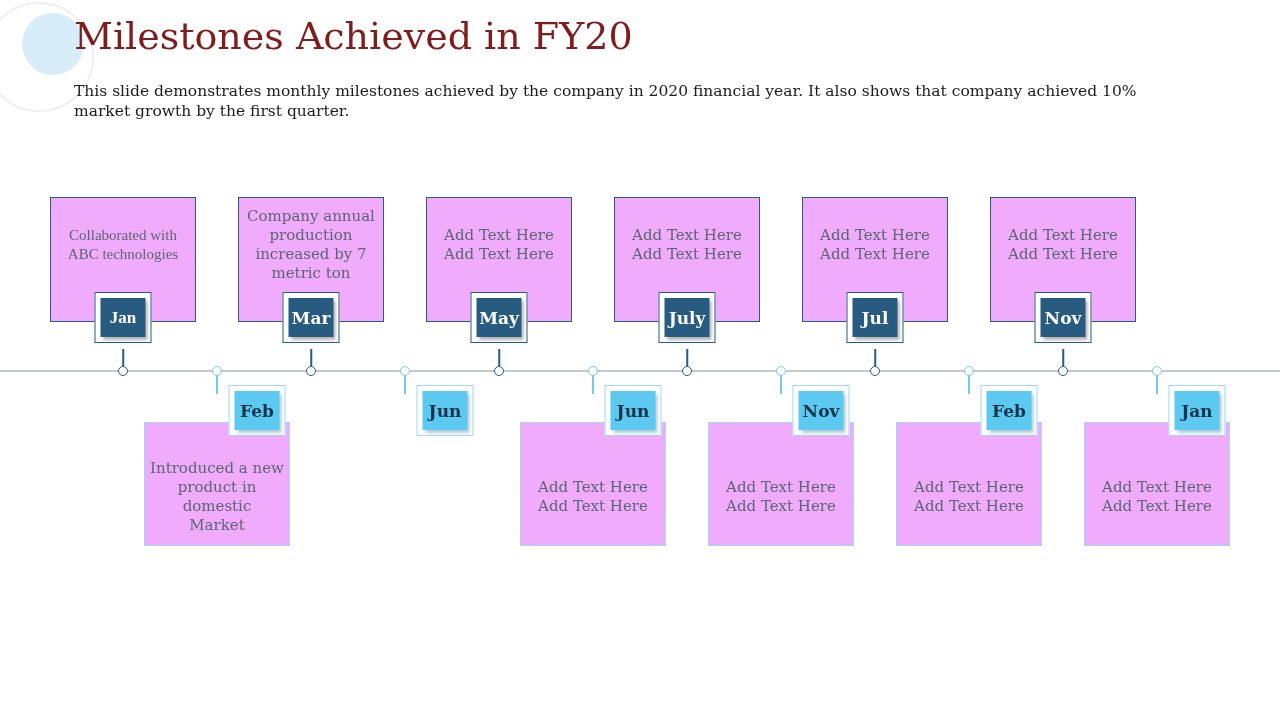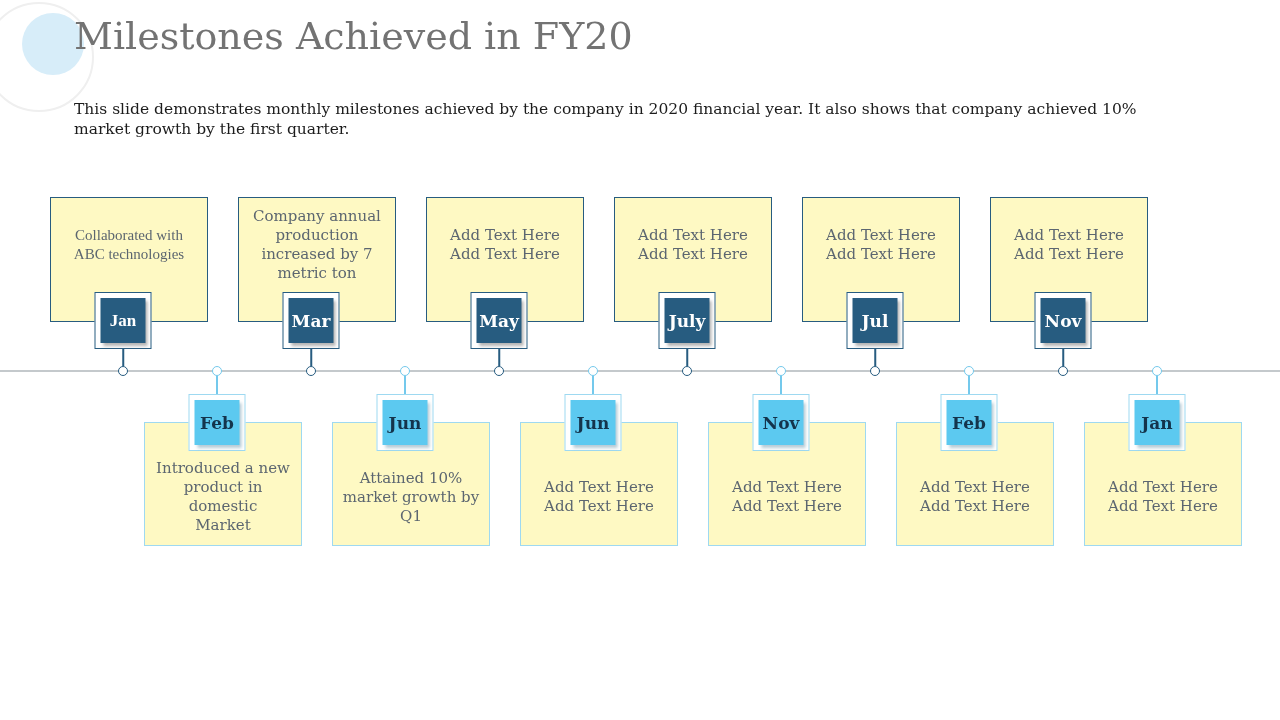--- a/index.html
+++ b/index.html
@@ -12,63 +12,63 @@
   .deco-ring {
     position:absolute; left:-16px; top:2px; width:106px; height:106px;
     border-radius:50%; border:2px solid #efefef; background:transparent;
   }
   .deco-circle {
     position:absolute; left:22px; top:13px; width:62px; height:62px;
     border-radius:50%; background:#d7edf9;
   }
 
   .title {
-    position:absolute; left:74px; top:14px; font-size:38px; color:#737373;
+    position:absolute; left:74px; top:14px; font-size:38px; color:#7f1d1d;
     white-space:nowrap; letter-spacing:0px;
   }
   .subtitle {
-    position:absolute; left:74px; top:99px; width:1104px;
+    position:absolute; left:74px; top:81px; width:1104px;
     font-size:15.5px; line-height:20px; color:#1c1c1c;
   }
   .footer {
     position:absolute; left:0; right:0; top:687px; text-align:center;
     font-size:15px; color:#161616;
   }
 
   
   .timeline { position:absolute; left:0; top:0; width:1280px; height:720px; }
   .timeline-line {
     position:absolute; left:0; top:370px; width:1280px; height:1.5px;
     background:var(--timeline);
   }
 
   .col { position:absolute; top:197px; width:146px; height:352px; }
 
   .box {
-    position:absolute; left:0; width:158px; box-sizing:border-box; background:#fef9c3;
+    position:absolute; left:0; width:146px; box-sizing:border-box; background:#f0abfc;
   }
   .col.top .box    { top:0;     height:125px; border:1px solid var(--navy); }
   .col.bottom .box { top:225px; height:124px; border:1px solid var(--sky-border); }
 
   .box-text {
     position:absolute; left:3px; right:3px;
     display:flex; align-items:center; justify-content:center;
     text-align:center; white-space:pre-line;
     font-size:15px; line-height:19px; color:var(--body-text);
   }
   .col.top .box-text    { top:0;    height:93px; }
   .col.bottom .box-text { top:28px; bottom:2px; }
 
   .badge {
     position:absolute; left:50%; transform:translateX(-50%);
-    width:57px; height:57px; box-sizing:border-box; background:#ffffff;
+    width:57px; height:51px; box-sizing:border-box; background:#ffffff;
     padding:5px; z-index:3;
   }
   .col.top .badge    { top:95px;  border:1px solid var(--navy); }
-  .col.bottom .badge { top:197px; border:1px solid var(--sky-border); }
+  .col.bottom .badge { top:188px; border:1px solid var(--sky-border);margin-left:40px; }
 
   .badge-inner {
     width:100%; height:100%; display:flex; align-items:center; justify-content:center;
     font-weight:bold; font-size:17px;
   }
   .col.top .badge-inner {
     background:var(--navy); color:#ffffff;
     box-shadow:2px 3px 3px rgba(85,85,85,0.45);
   }
   .col.bottom .badge-inner {
@@ -132,25 +132,20 @@
 increased by 7
 metric ton</div>
     </div>
     <div class="connector"></div>
     <div class="node"></div>
     <div class="badge">
       <div class="badge-inner">Mar</div>
     </div>
   </div>
       <div class="col bottom" style="left: 332px;">
-    <div class="box">
-      <div class="box-text">Attained 10%
-market growth by
-Q1</div>
-    </div>
     <div class="connector"></div>
     <div class="node"></div>
     <div class="badge">
       <div class="badge-inner">Jun</div>
     </div>
   </div>
       <div class="col top" style="left: 426px;">
     <div class="box">
       <div class="box-text">Add Text Here
 Add Text Here</div>

